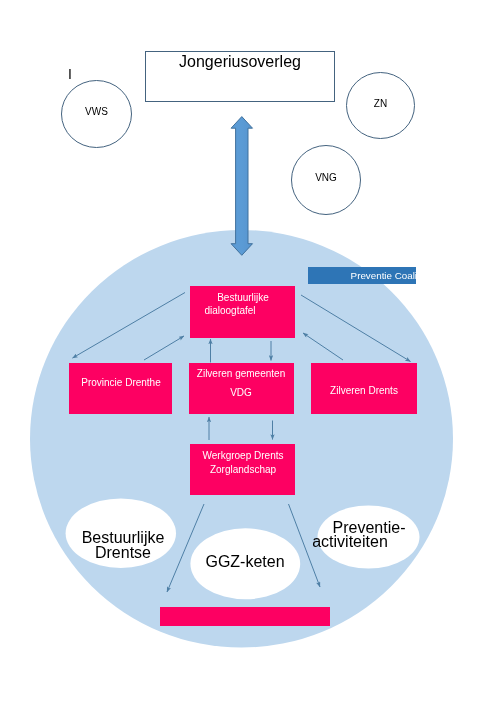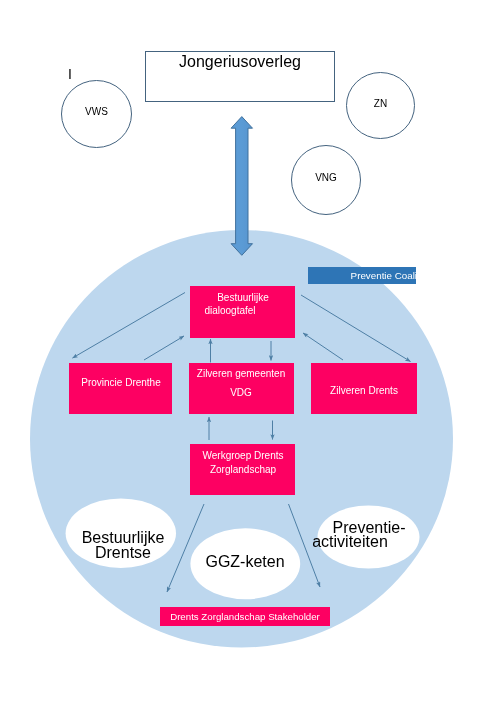--- a/index.html
+++ b/index.html
@@ -96,14 +96,13 @@
   <div class="ln pink" style="left:243px;top:465px">Zorglandschap</div>
 
   <div class="ln el" style="left:123px;top:533px">Bestuurlijke</div>
   <div class="ln el" style="left:123px;top:548px">Drentse</div>
 
   <div class="ln el" style="left:245px;top:557px">GGZ-keten</div>
 
   <div class="ln el" style="left:369px;top:523px">Preventie-</div>
   <div class="ln el" style="left:350px;top:537px">activiteiten</div>
 
-  <div class="ln bar" style="left:245px;top:612px">Drents Zorglandschap Stakeholder</div>
 </div>
 
 </body></html>

